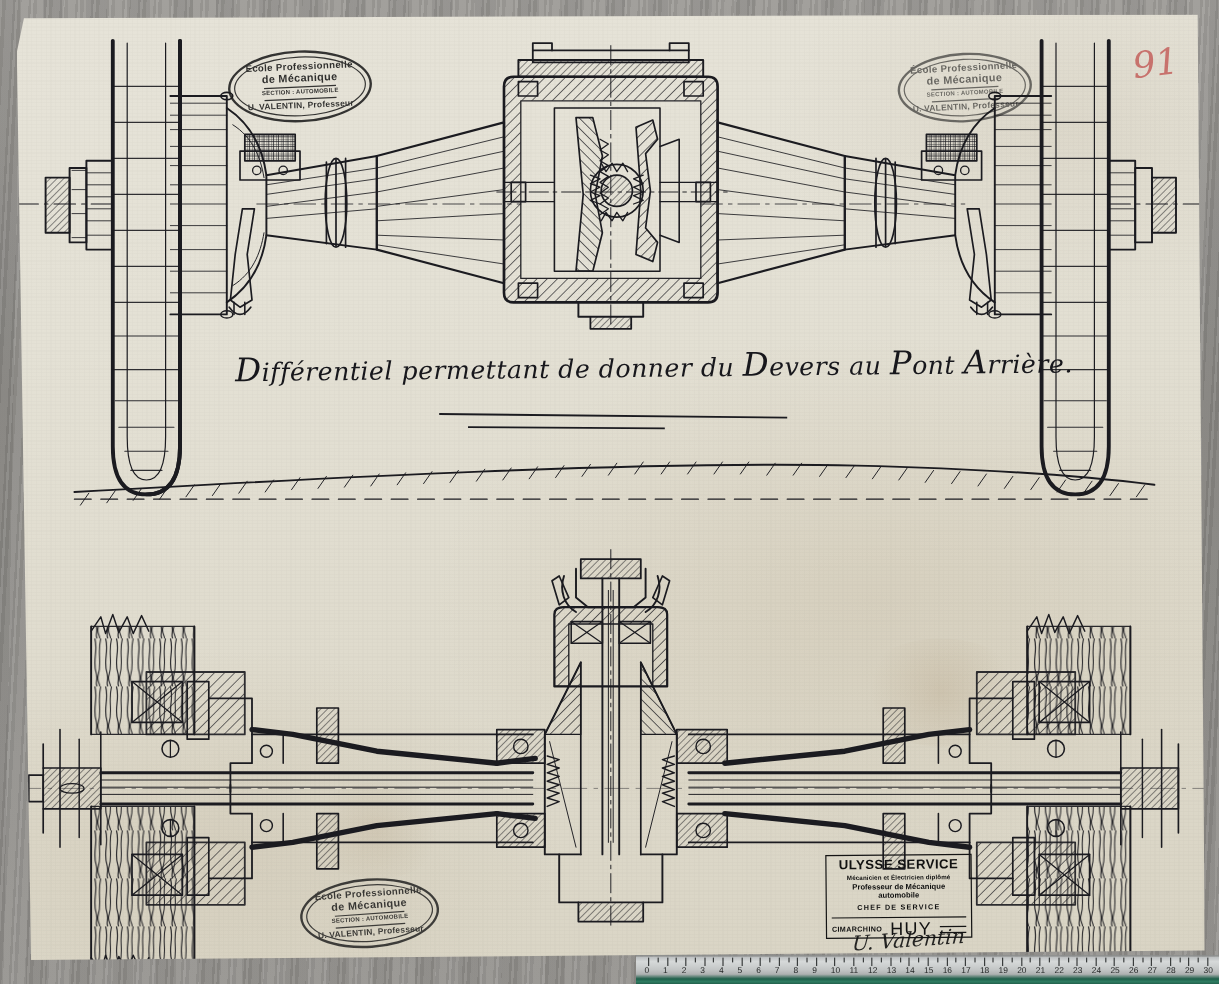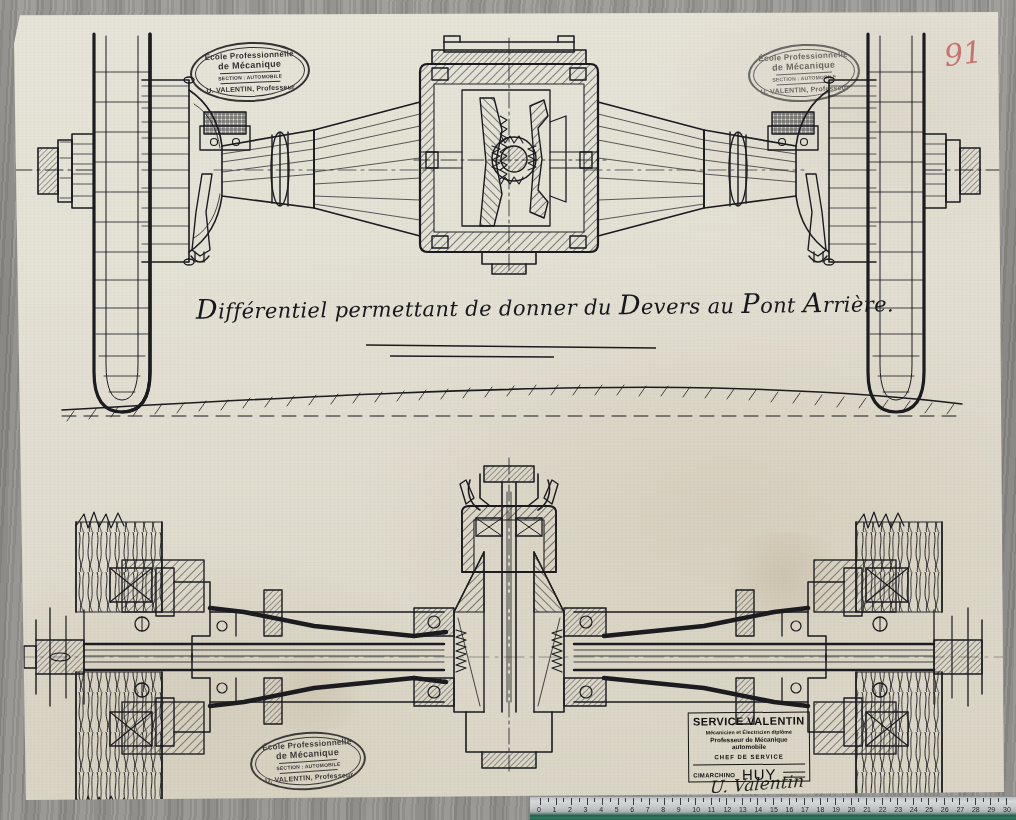--- a/index.html
+++ b/index.html
@@ -586,21 +586,21 @@
   <div class="stamp" id="stamp-bottom">
     <div class="s1">École Professionnelle</div>
     <div class="s2">de Mécanique</div>
     <div class="rule"></div>
     <div class="s3">SECTION : AUTOMOBILE</div>
     <div class="rule"></div>
     <div class="s4">U. VALENTIN, Professeur</div>
   </div>
 
   <div id="titleblock">
-    <div class="tb-name">SERVICE VALENTIN</div>
+    <div class="tb-name">ULYSSE SERVICE</div>
     <div class="tb-sub">Mécanicien et Électricien diplômé</div>
     <div class="tb-role">Professeur de Mécanique automobile</div>
     <div class="tb-chef">CHEF DE SERVICE</div>
     <div class="tb-row">
       <span class="tb-city">CIMARCHINO</span>
       <span class="tb-town">HUY</span>
       <span class="tb-bar"></span>
     </div>
   </div>
 

